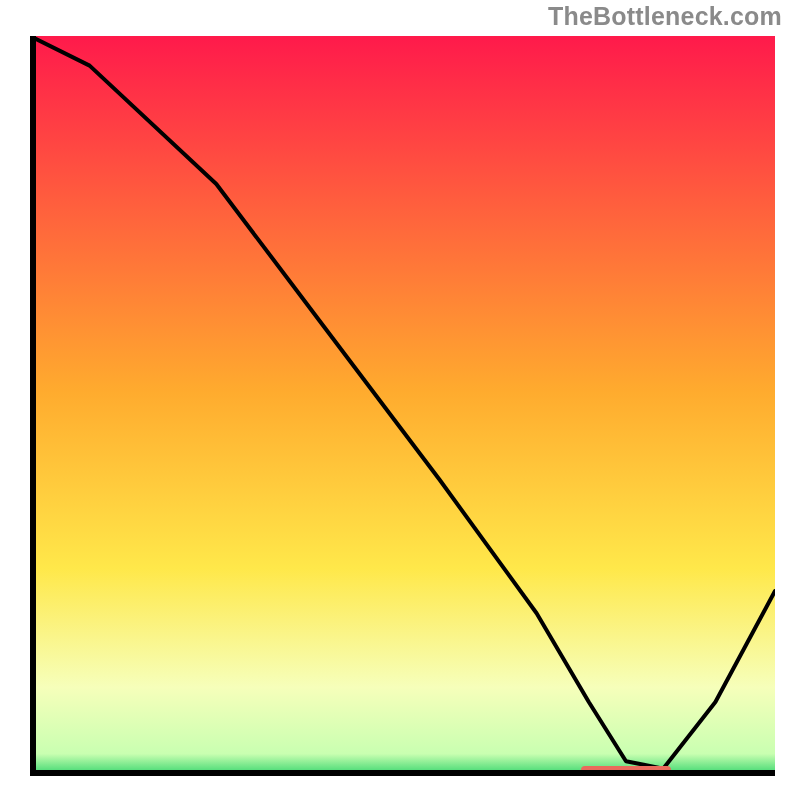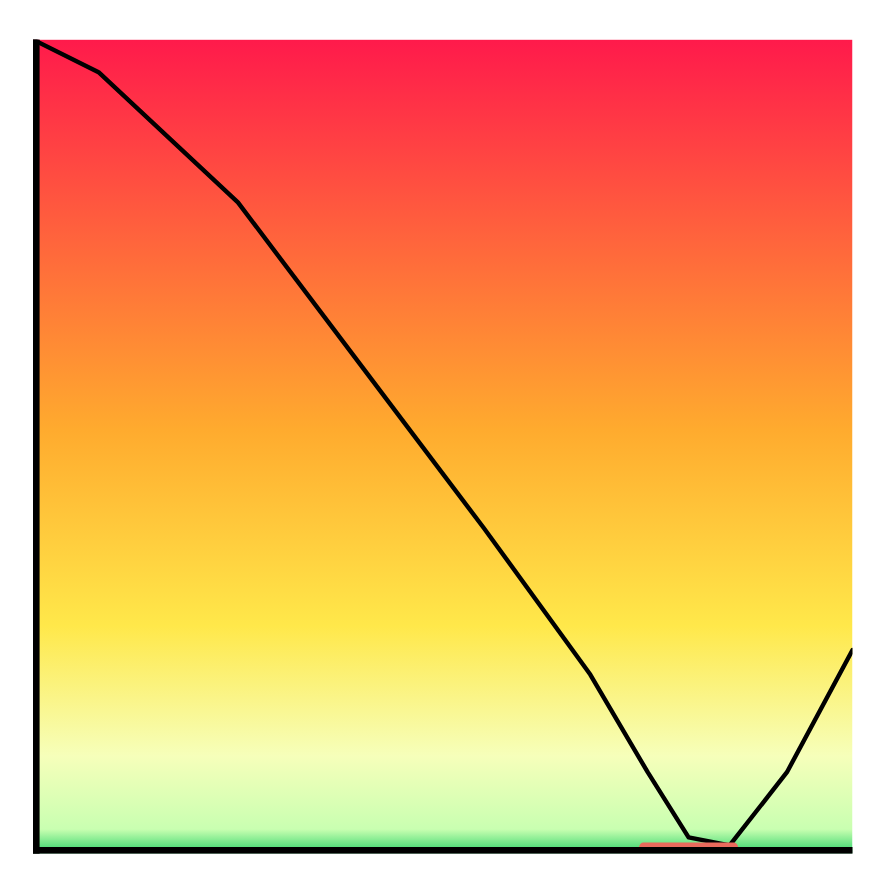--- a/index.html
+++ b/index.html
@@ -67,20 +67,21 @@
     border-radius: 4px;
     background: #e96a5c;
     pointer-events: none;
   }
 </style>
 </head>
 <body>
 
 <div class="chart-wrap">
 
+  <div class="watermark">TheBottleneck.com</div>
 
   <div class="plot">
     <svg class="plot-svg" viewBox="0 0 745 740" preserveAspectRatio="none">
       <defs>
         <linearGradient id="bg-grad" x1="0" y1="0" x2="0" y2="1">
           <stop id="g0" offset="0%" stop-color="#ff1a4b"></stop>
           <stop id="g1" offset="48%" stop-color="#ffab2e"></stop>
           <stop id="g2" offset="72%" stop-color="#ffe84a"></stop>
           <stop id="g3" offset="88%" stop-color="#f6ffba"></stop>
           <stop id="g4" offset="97%" stop-color="#c9ffb1"></stop>

